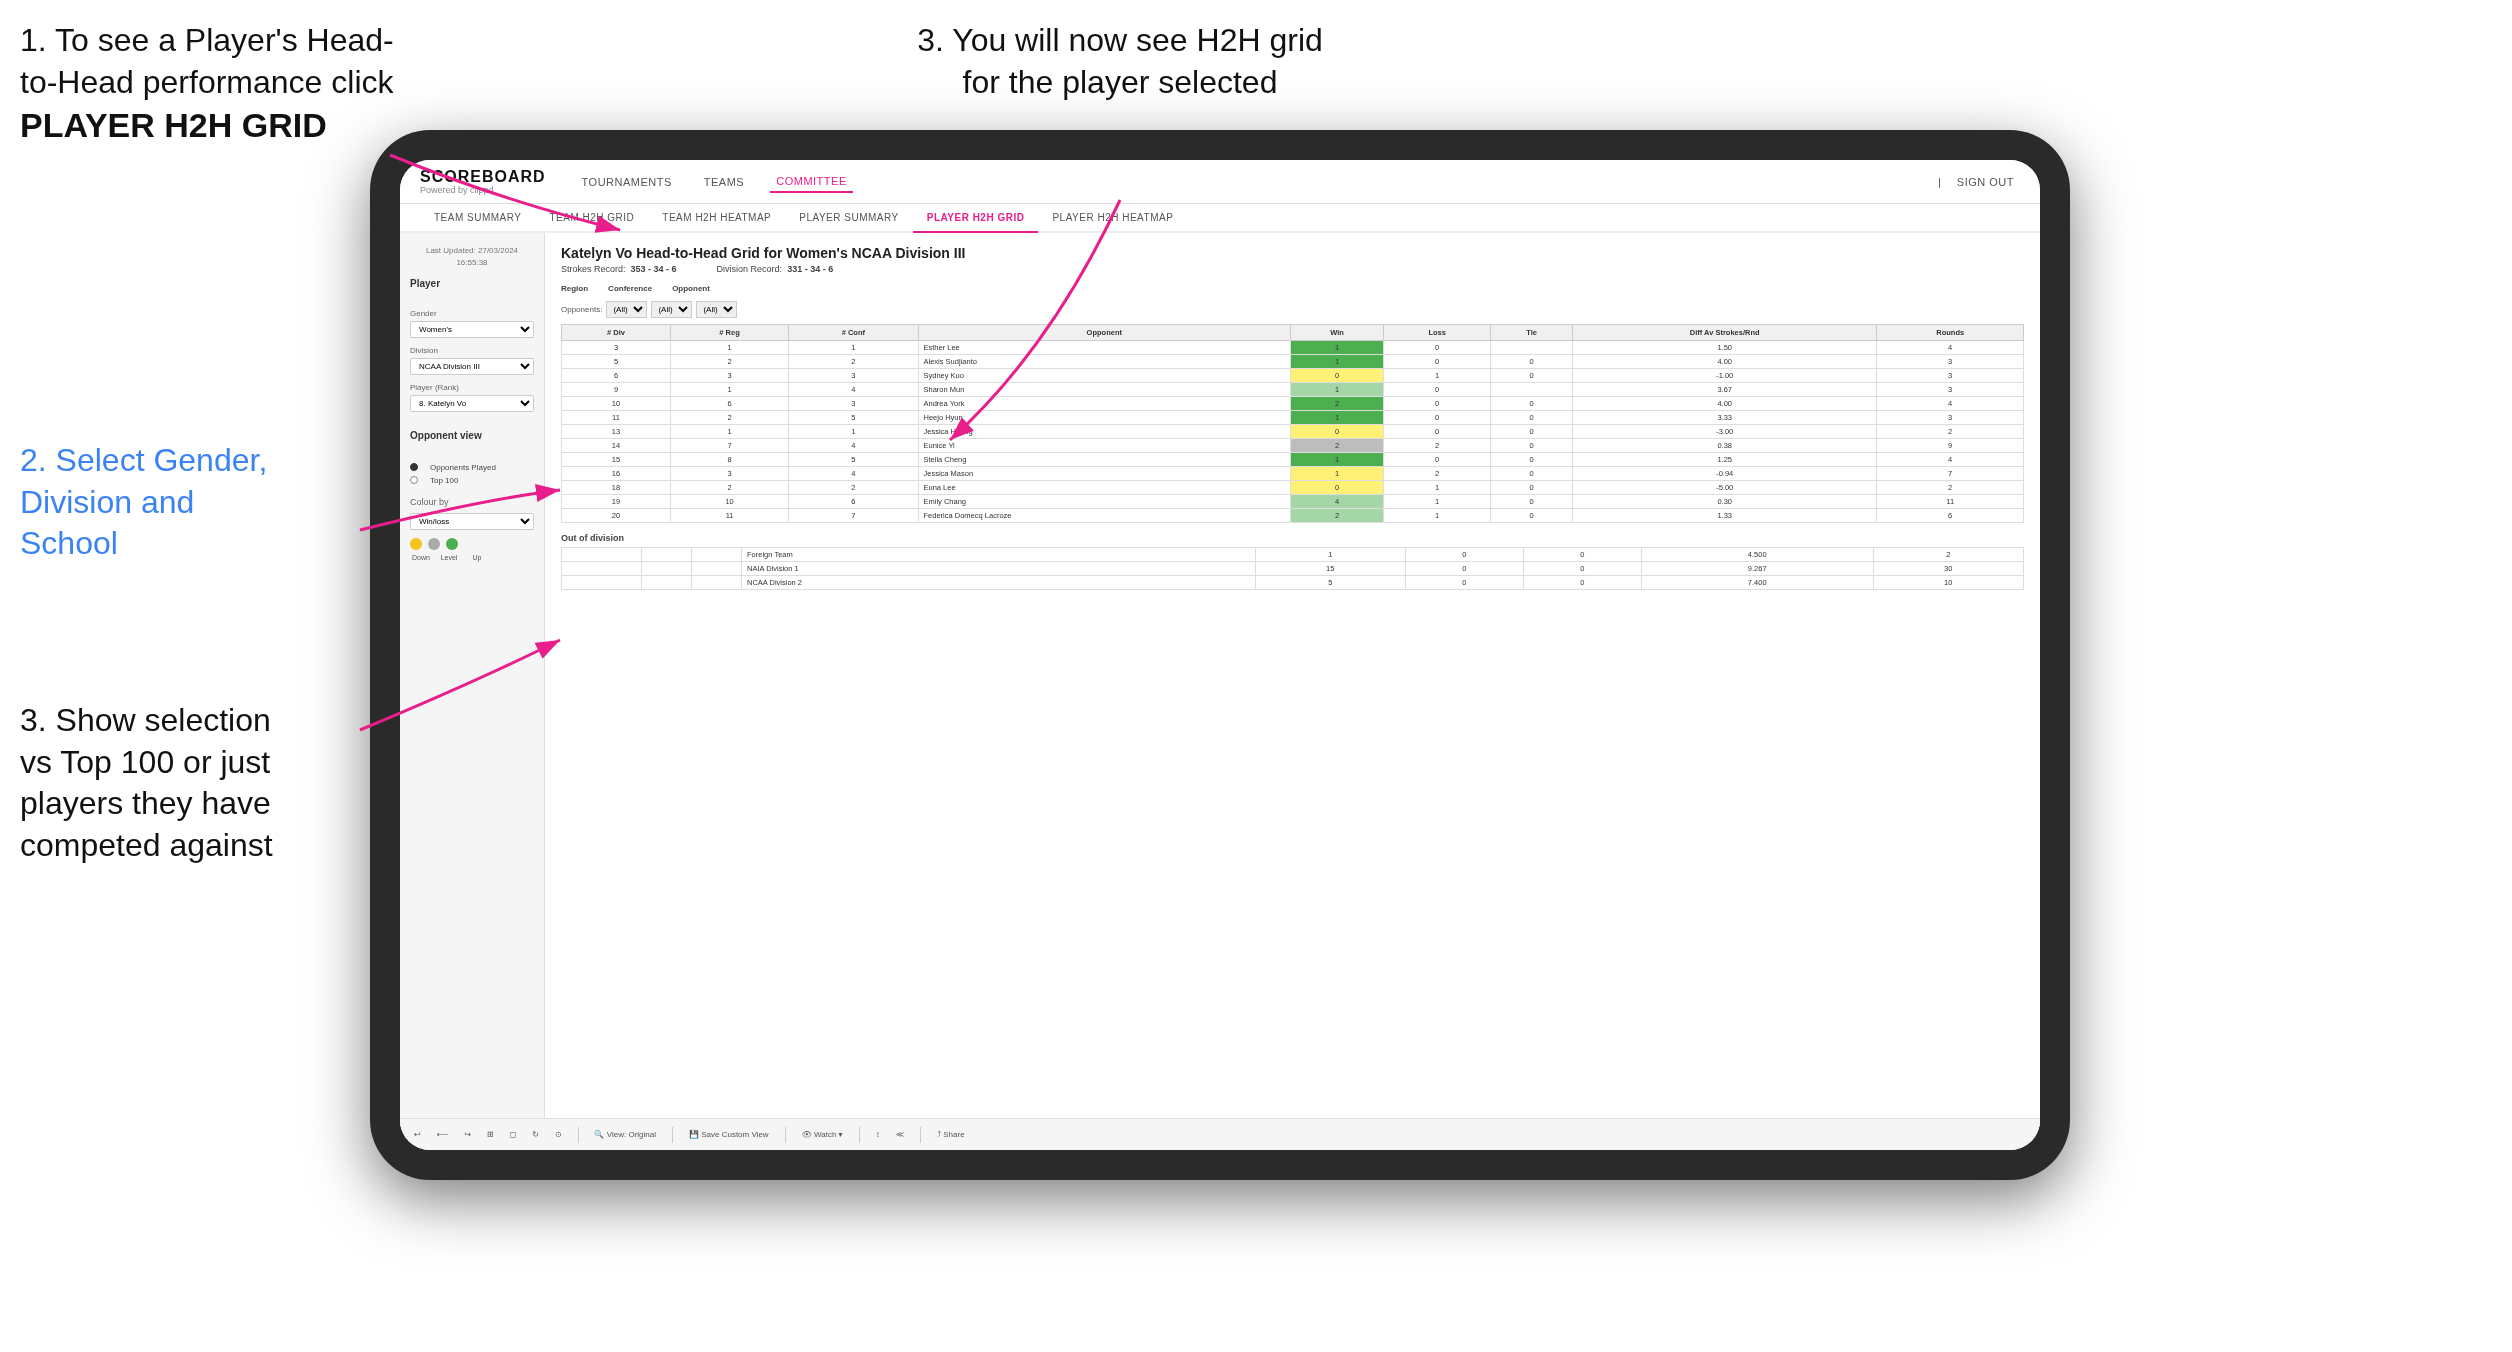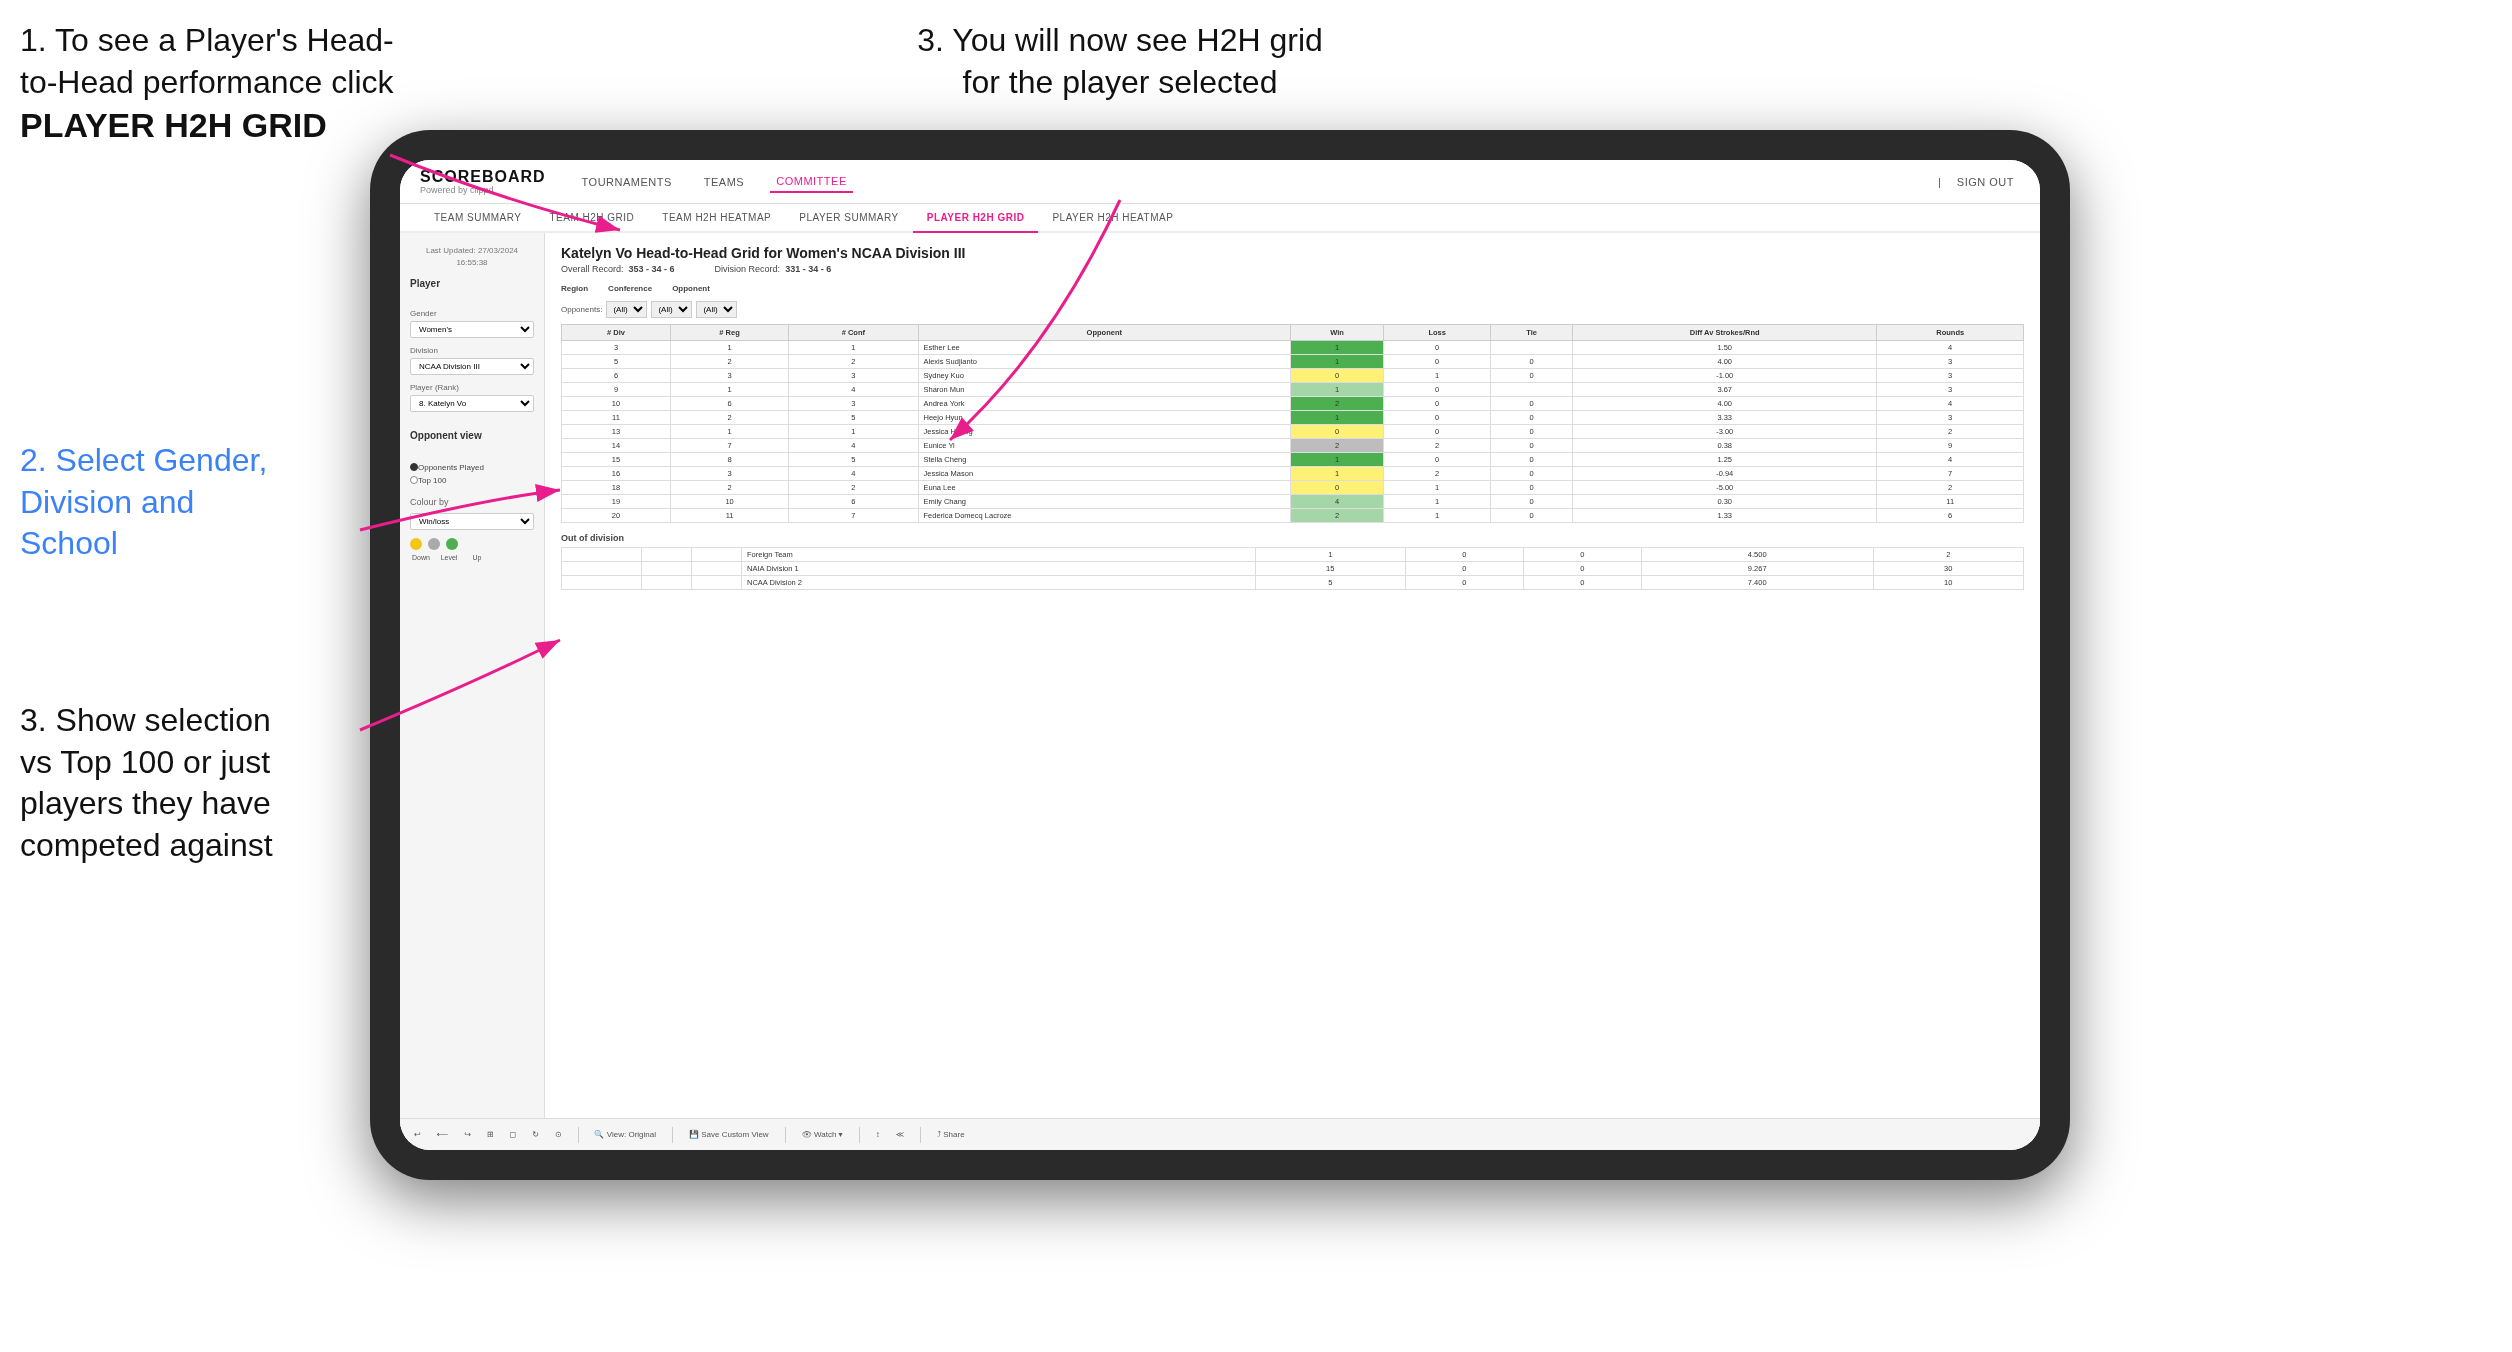--- a/index.html
+++ b/index.html
@@ -203,21 +203,21 @@
     .opponent-view-title {
       font-size: 10px;
       font-weight: bold;
       color: #333;
       margin-top: 10px;
       margin-bottom: 22px;
     }
     .radio-item {
       display: flex;
       align-items: center;
-      gap: 0;
+      gap: 12px;
       font-size: 8px;
       color: #444;
       margin-bottom: 4px;
     }
     .radio-dot {
       width: 8px;
       height: 8px;
       border-radius: 50%;
       border: 1px solid #888;
       display: inline-block;
@@ -466,21 +466,21 @@
             <span class="colour-label">Level</span>
             <span class="colour-label">Up</span>
           </div>
         </div>
       </div>
 
       <div class="grid-area">
         <div class="grid-title">Katelyn Vo Head-to-Head Grid for Women's NCAA Division III</div>
         <div class="grid-records">
           <span>
-            <span>Overall Record:</span>&nbsp;
+            <span>Strokes Record:</span>&nbsp;
             <strong>353 - 34 - 6</strong>
           </span>
           <span>
             <span>Division Record:</span>&nbsp;
             <strong>331 - 34 - 6</strong>
           </span>
         </div>
 
         <div class="filter-row">
           <div class="filter-group">

